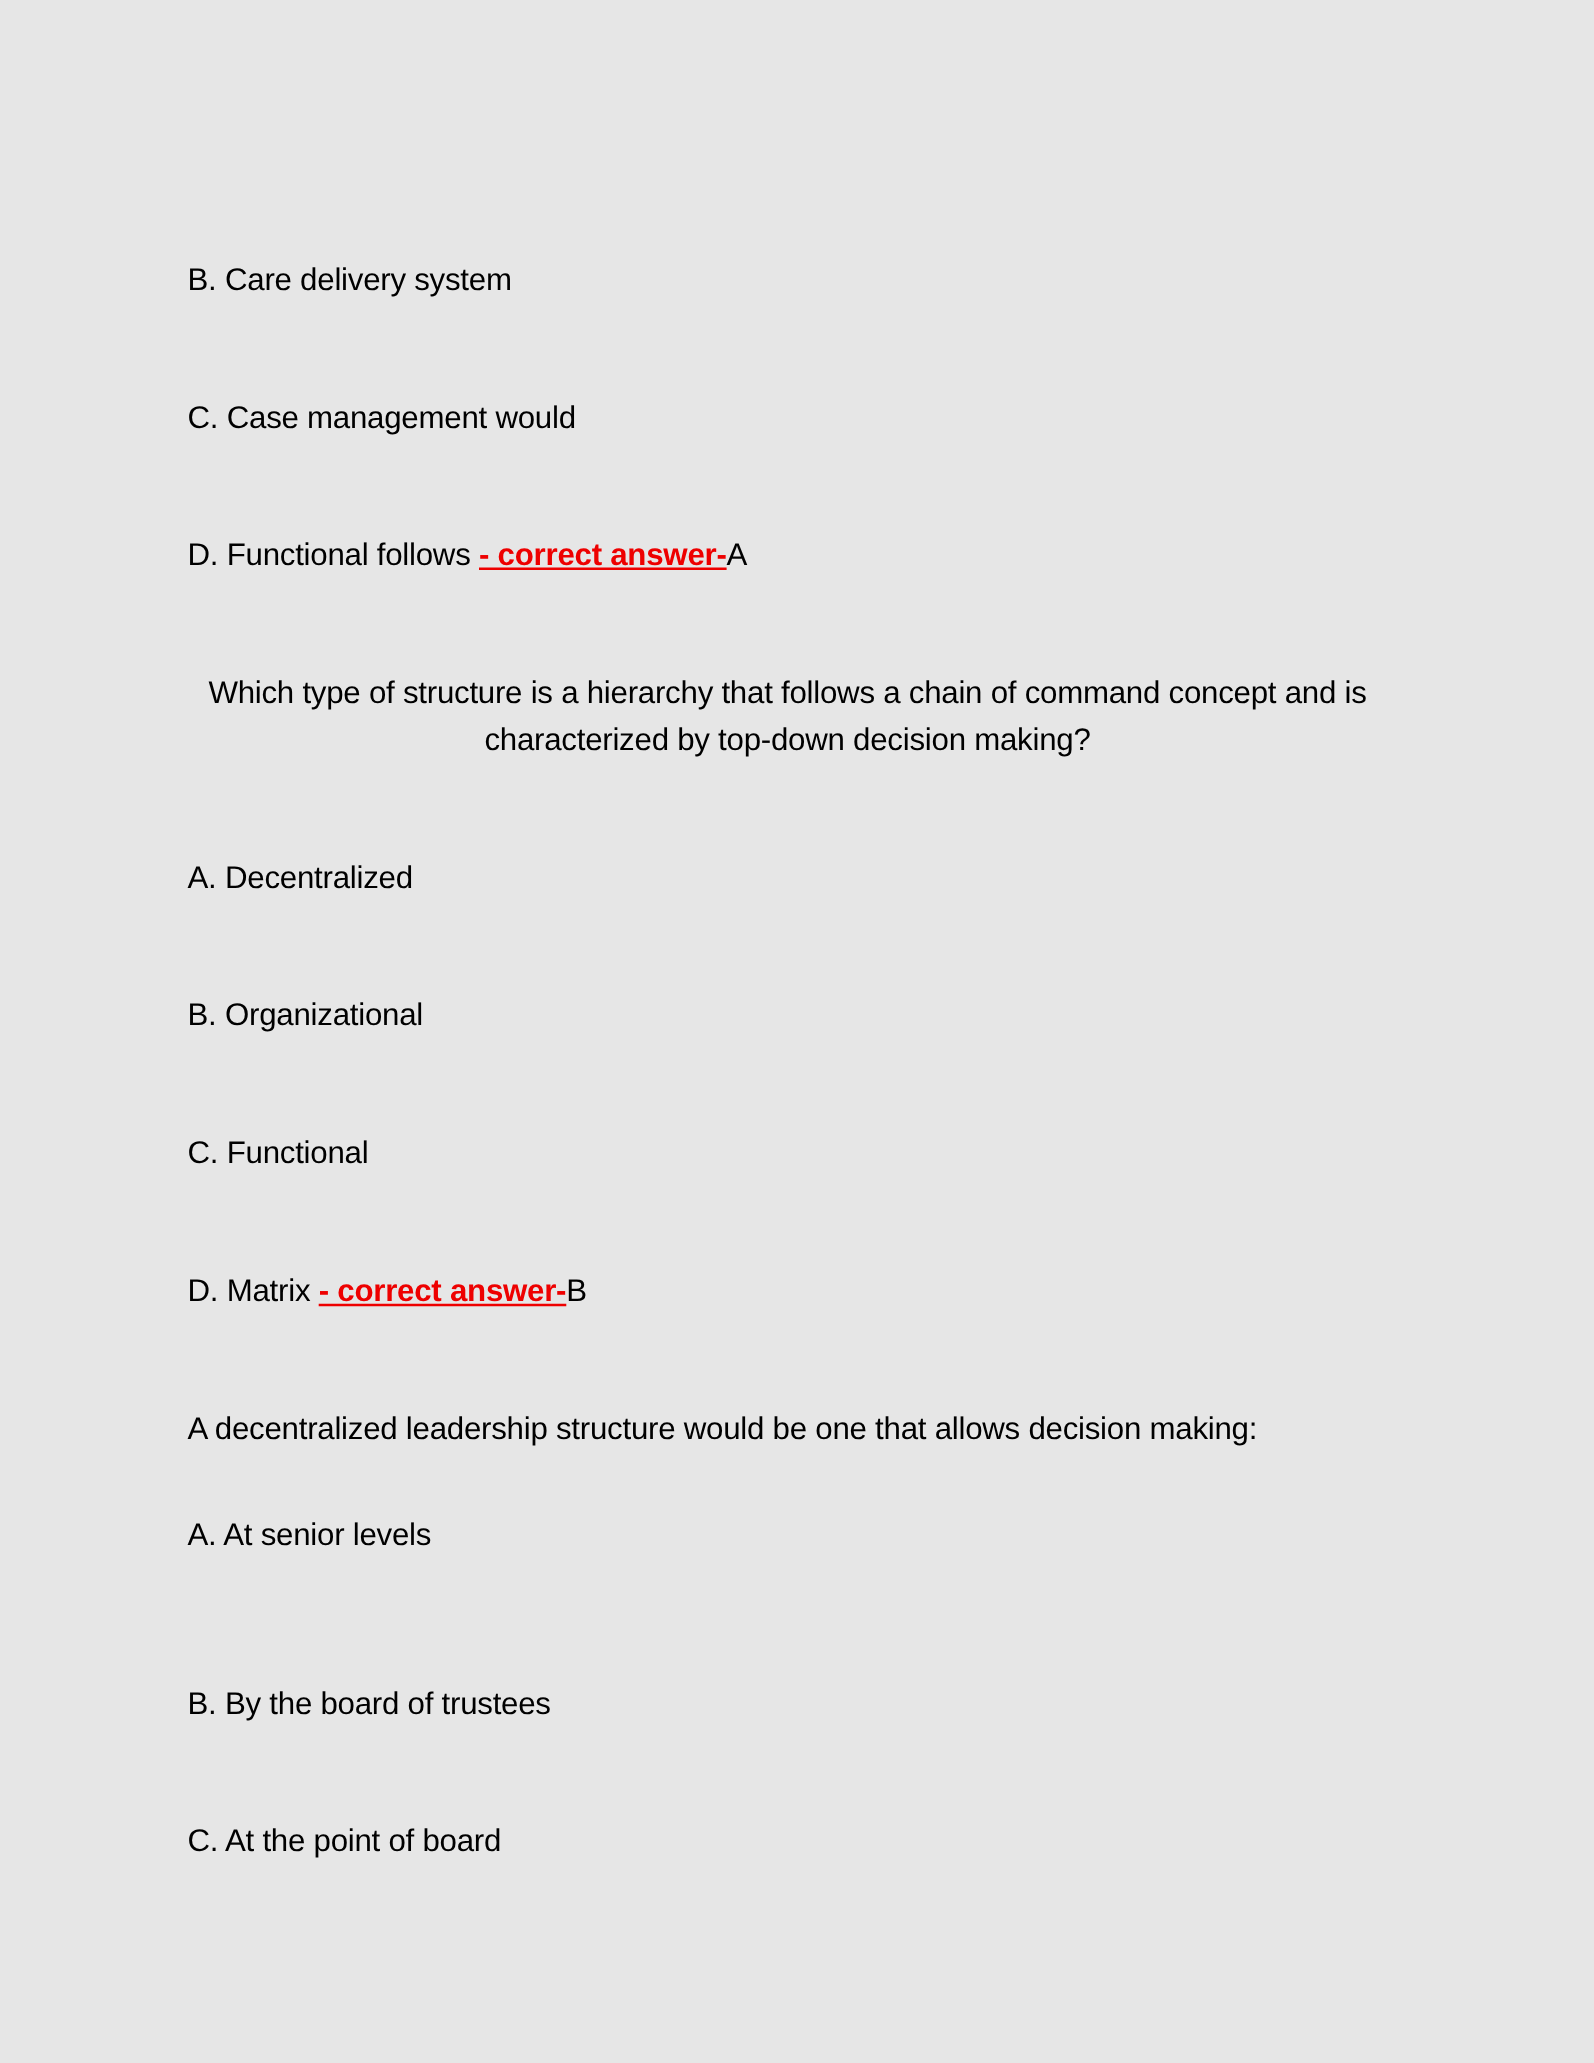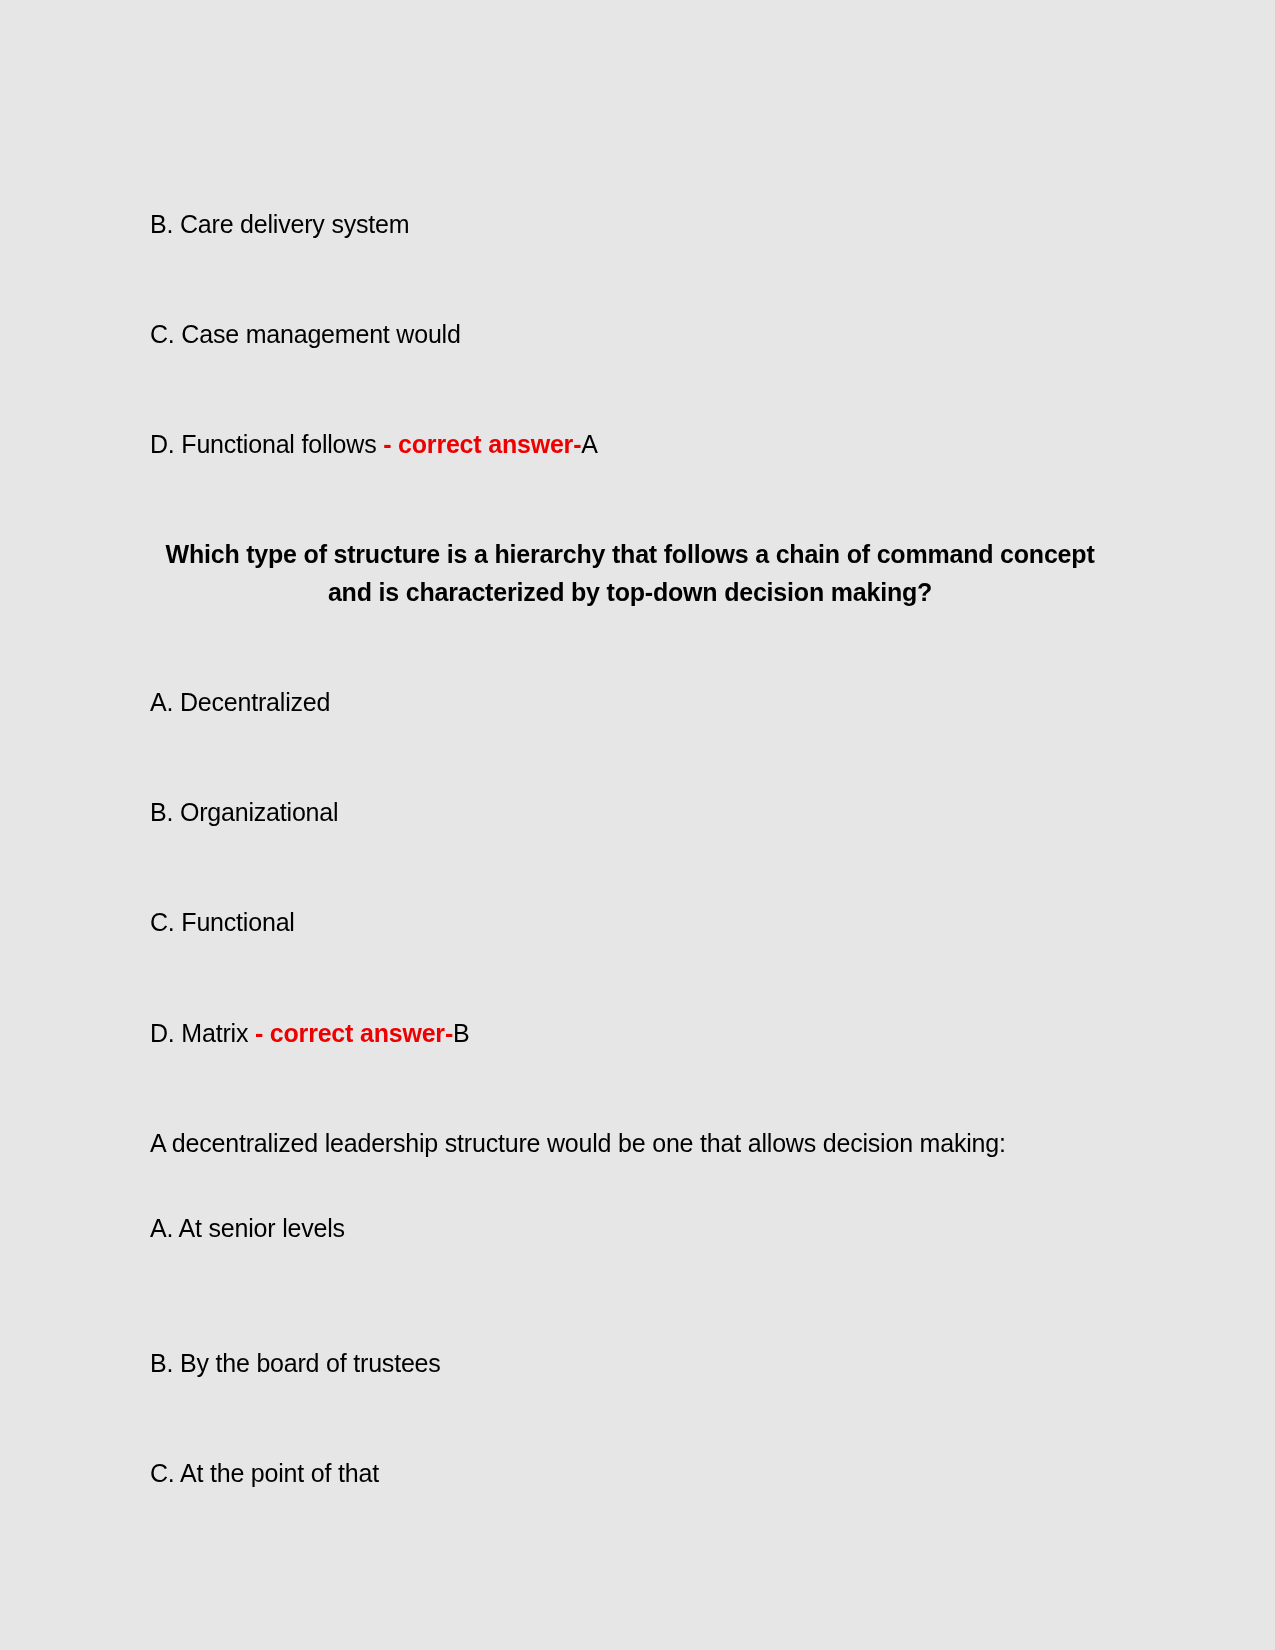--- a/index.html
+++ b/index.html
@@ -13,34 +13,34 @@
   }
   .line {
     position: absolute;
     left: 150px;
     font-size: 25px;
     line-height: 38px;
     white-space: nowrap;
     letter-spacing: -0.2px;
     text-align: center;
   }
-  .para { white-space: normal; width: 960px; font-weight: bold; }
-  .ans { color: #ee0000; font-weight: bold; }
+  .para { white-space: normal; width: 960px; }
+  .ans { color: #ee0000; font-weight: bold; text-decoration: underline; }
 </style>
 </head>
 <body>
 
 <div class="line" style="top:205px"><span>B. Care delivery system</span></div>
 <div class="line" style="top:315px"><span>C. Case management would</span></div>
 <div class="line" style="top:425px"><span>D. Functional follows </span><span class="ans">- correct answer-</span><span>A</span></div>
 
 <div class="line para" style="top:535px"><span>Which type of structure is a hierarchy that follows a chain of command concept and is characterized by top-down decision making?</span></div>
 
 <div class="line" style="top:683px"><span>A. Decentralized</span></div>
 <div class="line" style="top:793px"><span>B. Organizational</span></div>
 <div class="line" style="top:903px"><span>C. Functional</span></div>
 <div class="line" style="top:1014px"><span>D. Matrix </span><span class="ans">- correct answer-</span><span>B</span></div>
 
 <div class="line" style="top:1124px"><span>A decentralized leadership structure would be one that allows decision making:</span></div>
 
 <div class="line" style="top:1209px"><span>A. At senior levels</span></div>
 <div class="line" style="top:1344px"><span>B. By the board of trustees</span></div>
-<div class="line" style="top:1454px"><span>C. At the point of that</span></div>
+<div class="line" style="top:1454px"><span>C. At the point of board</span></div>
 
 </body></html>

